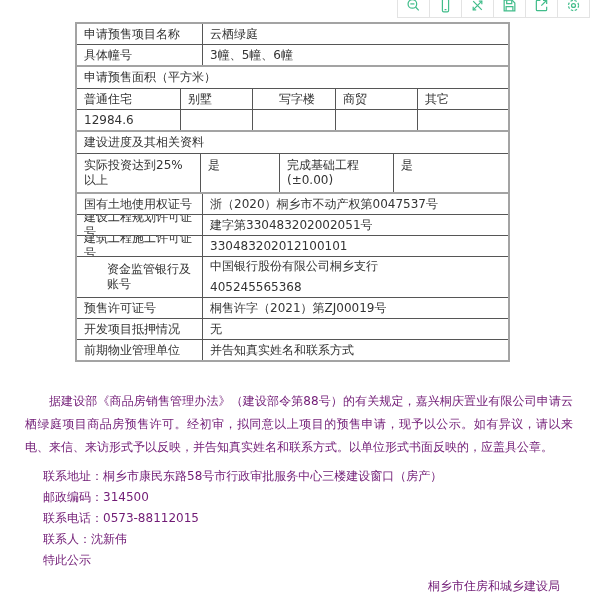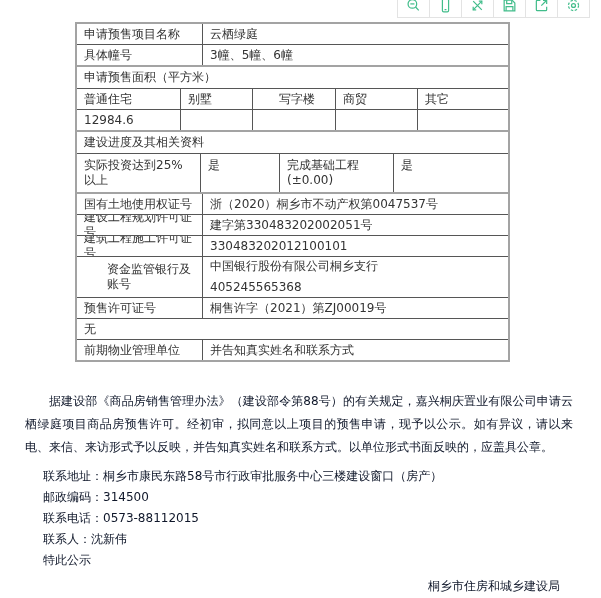--- a/index.html
+++ b/index.html
@@ -31,21 +31,21 @@
   .tbl-row + .tbl-row{border-top:1px solid #565656;}
   .tbl-cell{
     box-sizing:border-box;padding:2px 7px;display:flex;align-items:center;
     white-space:pre-line;overflow:hidden;
   }
   .tbl-cell + .tbl-cell{border-left:1px solid #565656;}
   .tbl-row.va-top .tbl-cell{align-items:flex-start;padding-top:4px;}
   .tbl-cell.grow{flex:1 1 auto;}
   .tbl-cell.bank-val{line-height:21px;}
   
-  .doc-body{position:absolute;left:0;top:390px;width:601px;font-size:12px;color:#0f172a;}
+  .doc-body{position:absolute;left:0;top:390px;width:601px;font-size:12px;color:#701a75;}
   .para{margin:0 28px 0 25px;text-indent:2em;line-height:23px;text-align:justify;}
   .contacts{margin:7px 0 0 43px;}
   .contact-line{line-height:20px;margin-bottom:1px;}
   .signature{margin-top:5px;text-align:right;padding-right:41px;line-height:23px;margin-left:11px;}
 </style>
 </head>
 <body>
 
 <div class="page">
 
@@ -161,20 +161,21 @@
         <div class="tbl-row" style="height: 40px;">
           <div class="tbl-cell" style="width: 125px; flex: 0 0 125px; padding-left: 30px;">资金监管银行及账号</div>
           <div class="tbl-cell grow bank-val">中国银行股份有限公司桐乡支行
 405245565368</div>
         </div>
         <div class="tbl-row" style="height: 20px;">
           <div class="tbl-cell" style="width: 125px; flex: 0 0 125px;">预售许可证号</div>
           <div class="tbl-cell grow">桐售许字（2021）第ZJ00019号</div>
         </div>
         <div class="tbl-row" style="height: 20px;">
+          <div class="tbl-cell" style="width: 125px; flex: 0 0 125px;">开发项目抵押情况</div>
           <div class="tbl-cell grow">无</div>
         </div>
         <div class="tbl-row" style="height: 20px;">
           <div class="tbl-cell" style="width: 125px; flex: 0 0 125px;">前期物业管理单位</div>
           <div class="tbl-cell grow">并告知真实姓名和联系方式</div>
         </div>
       </div>
     </div>
 
   <div class="doc-body">

